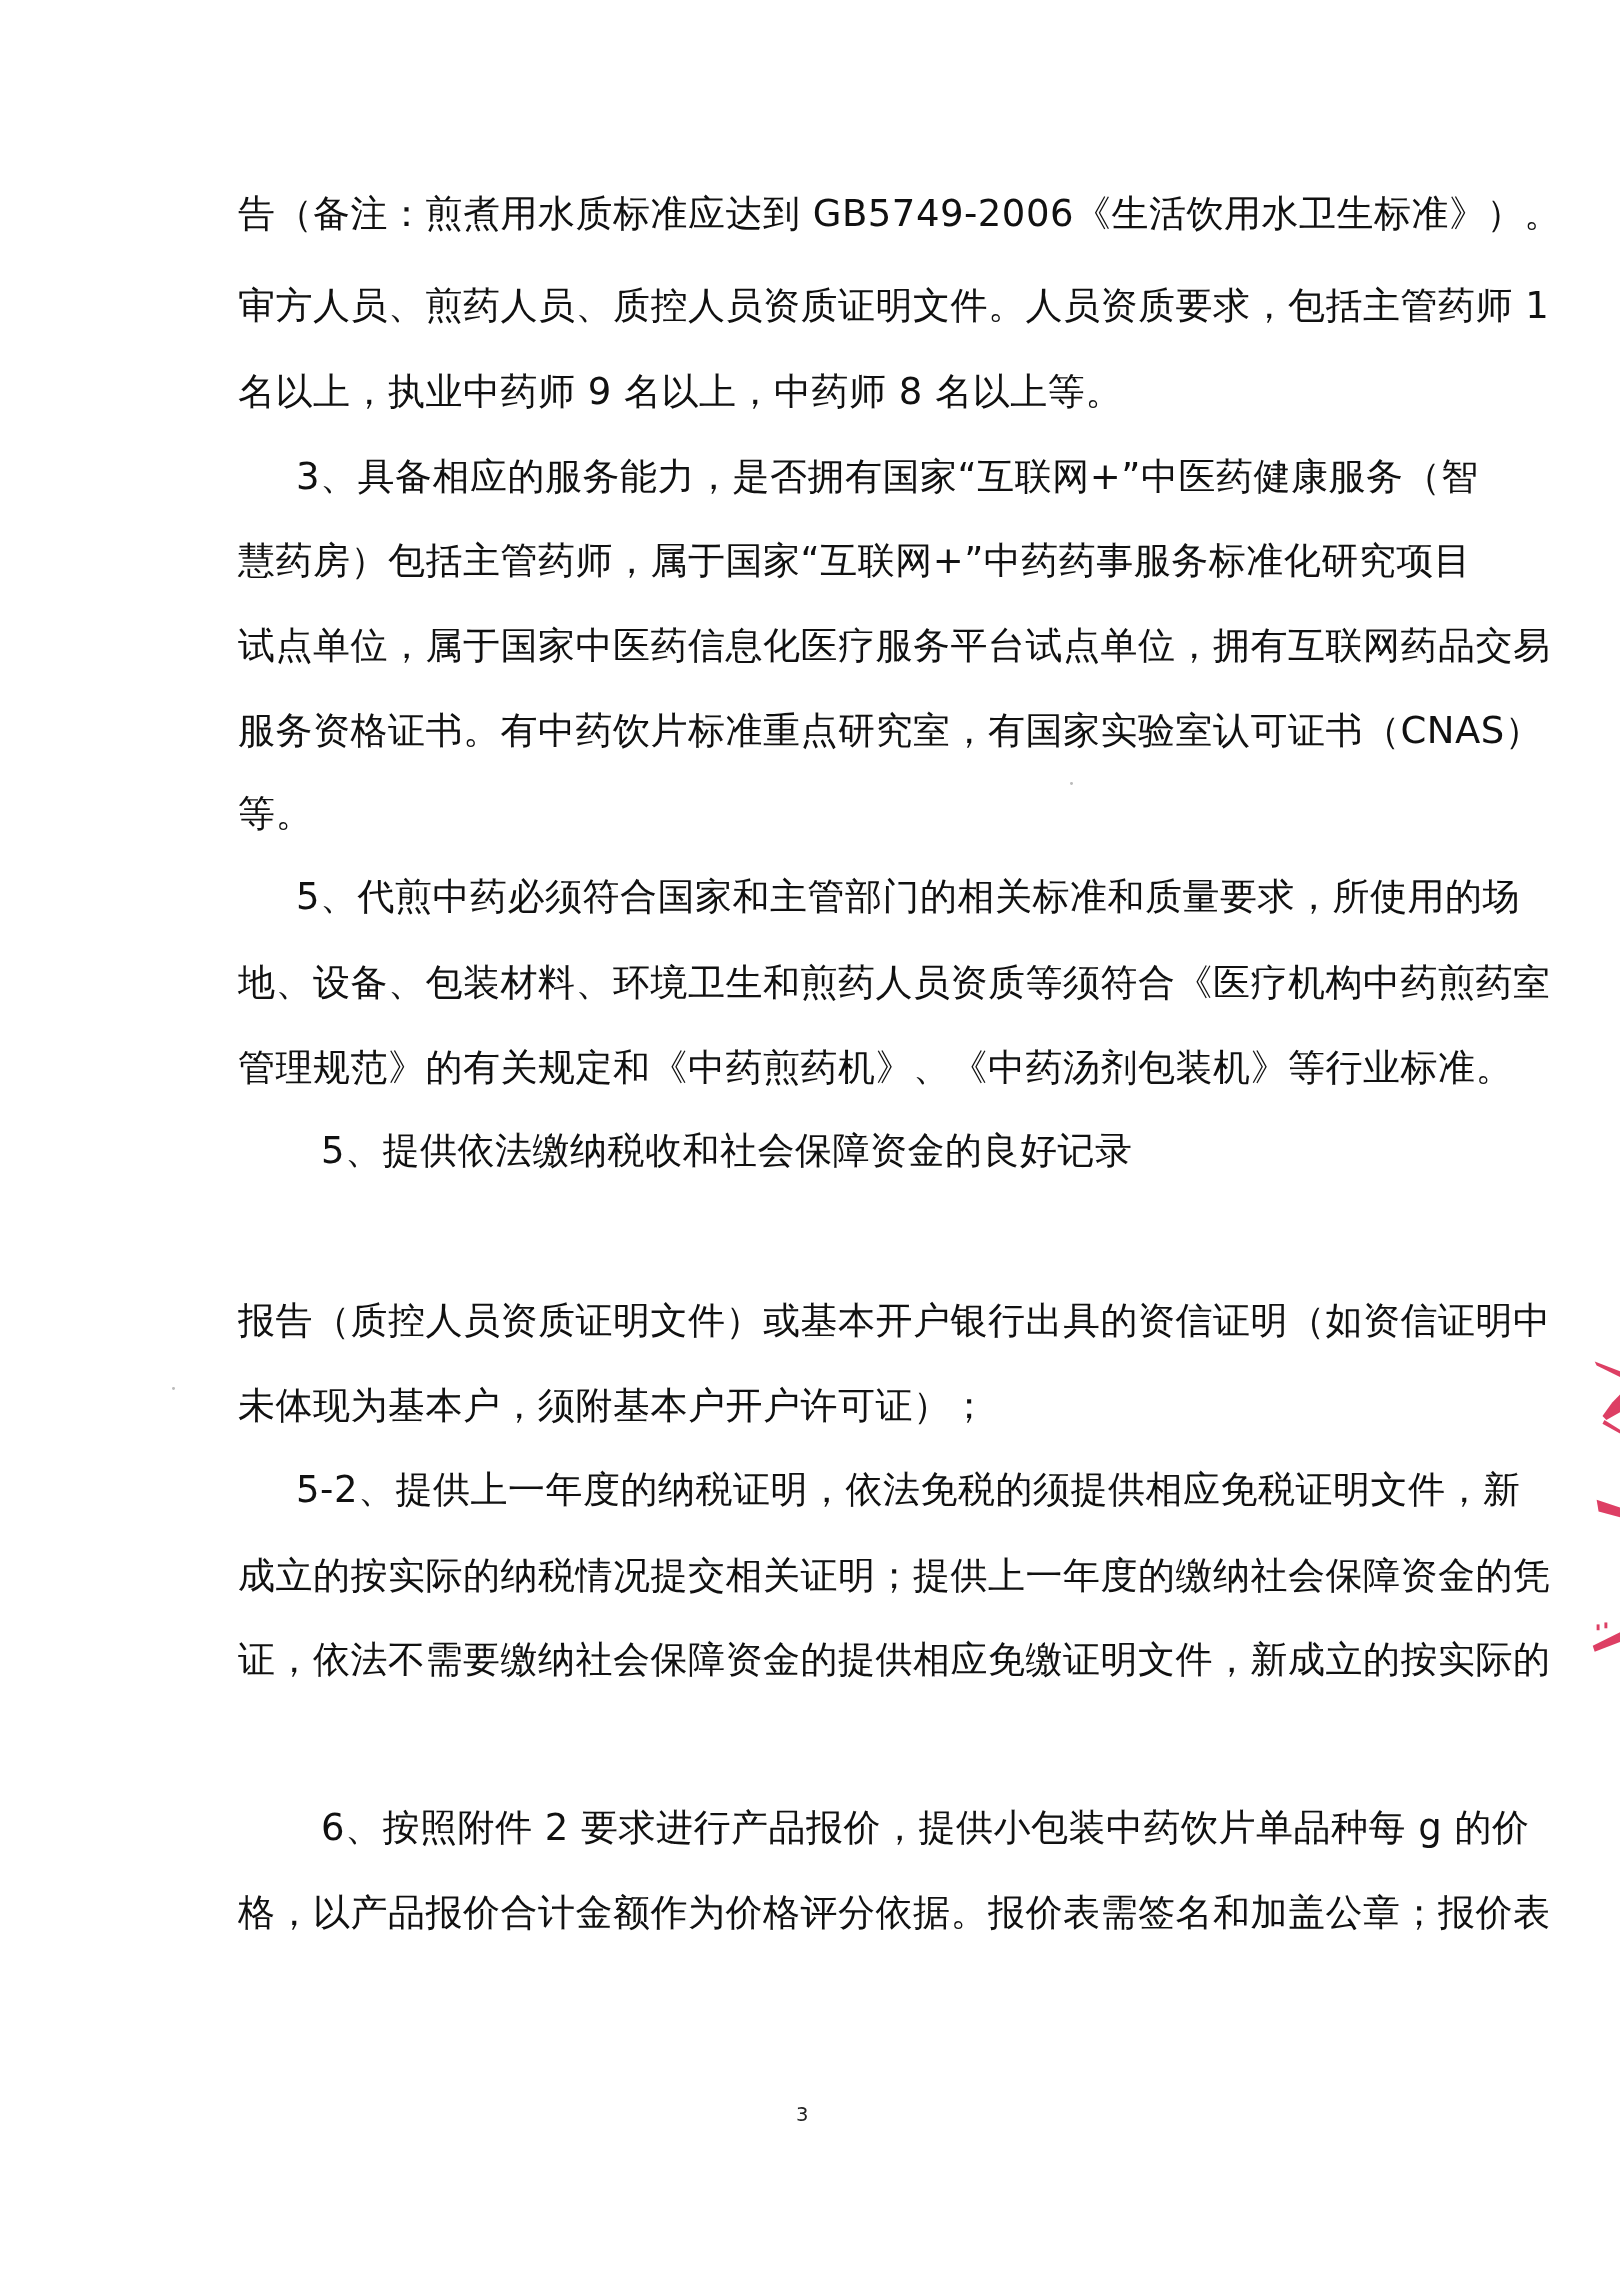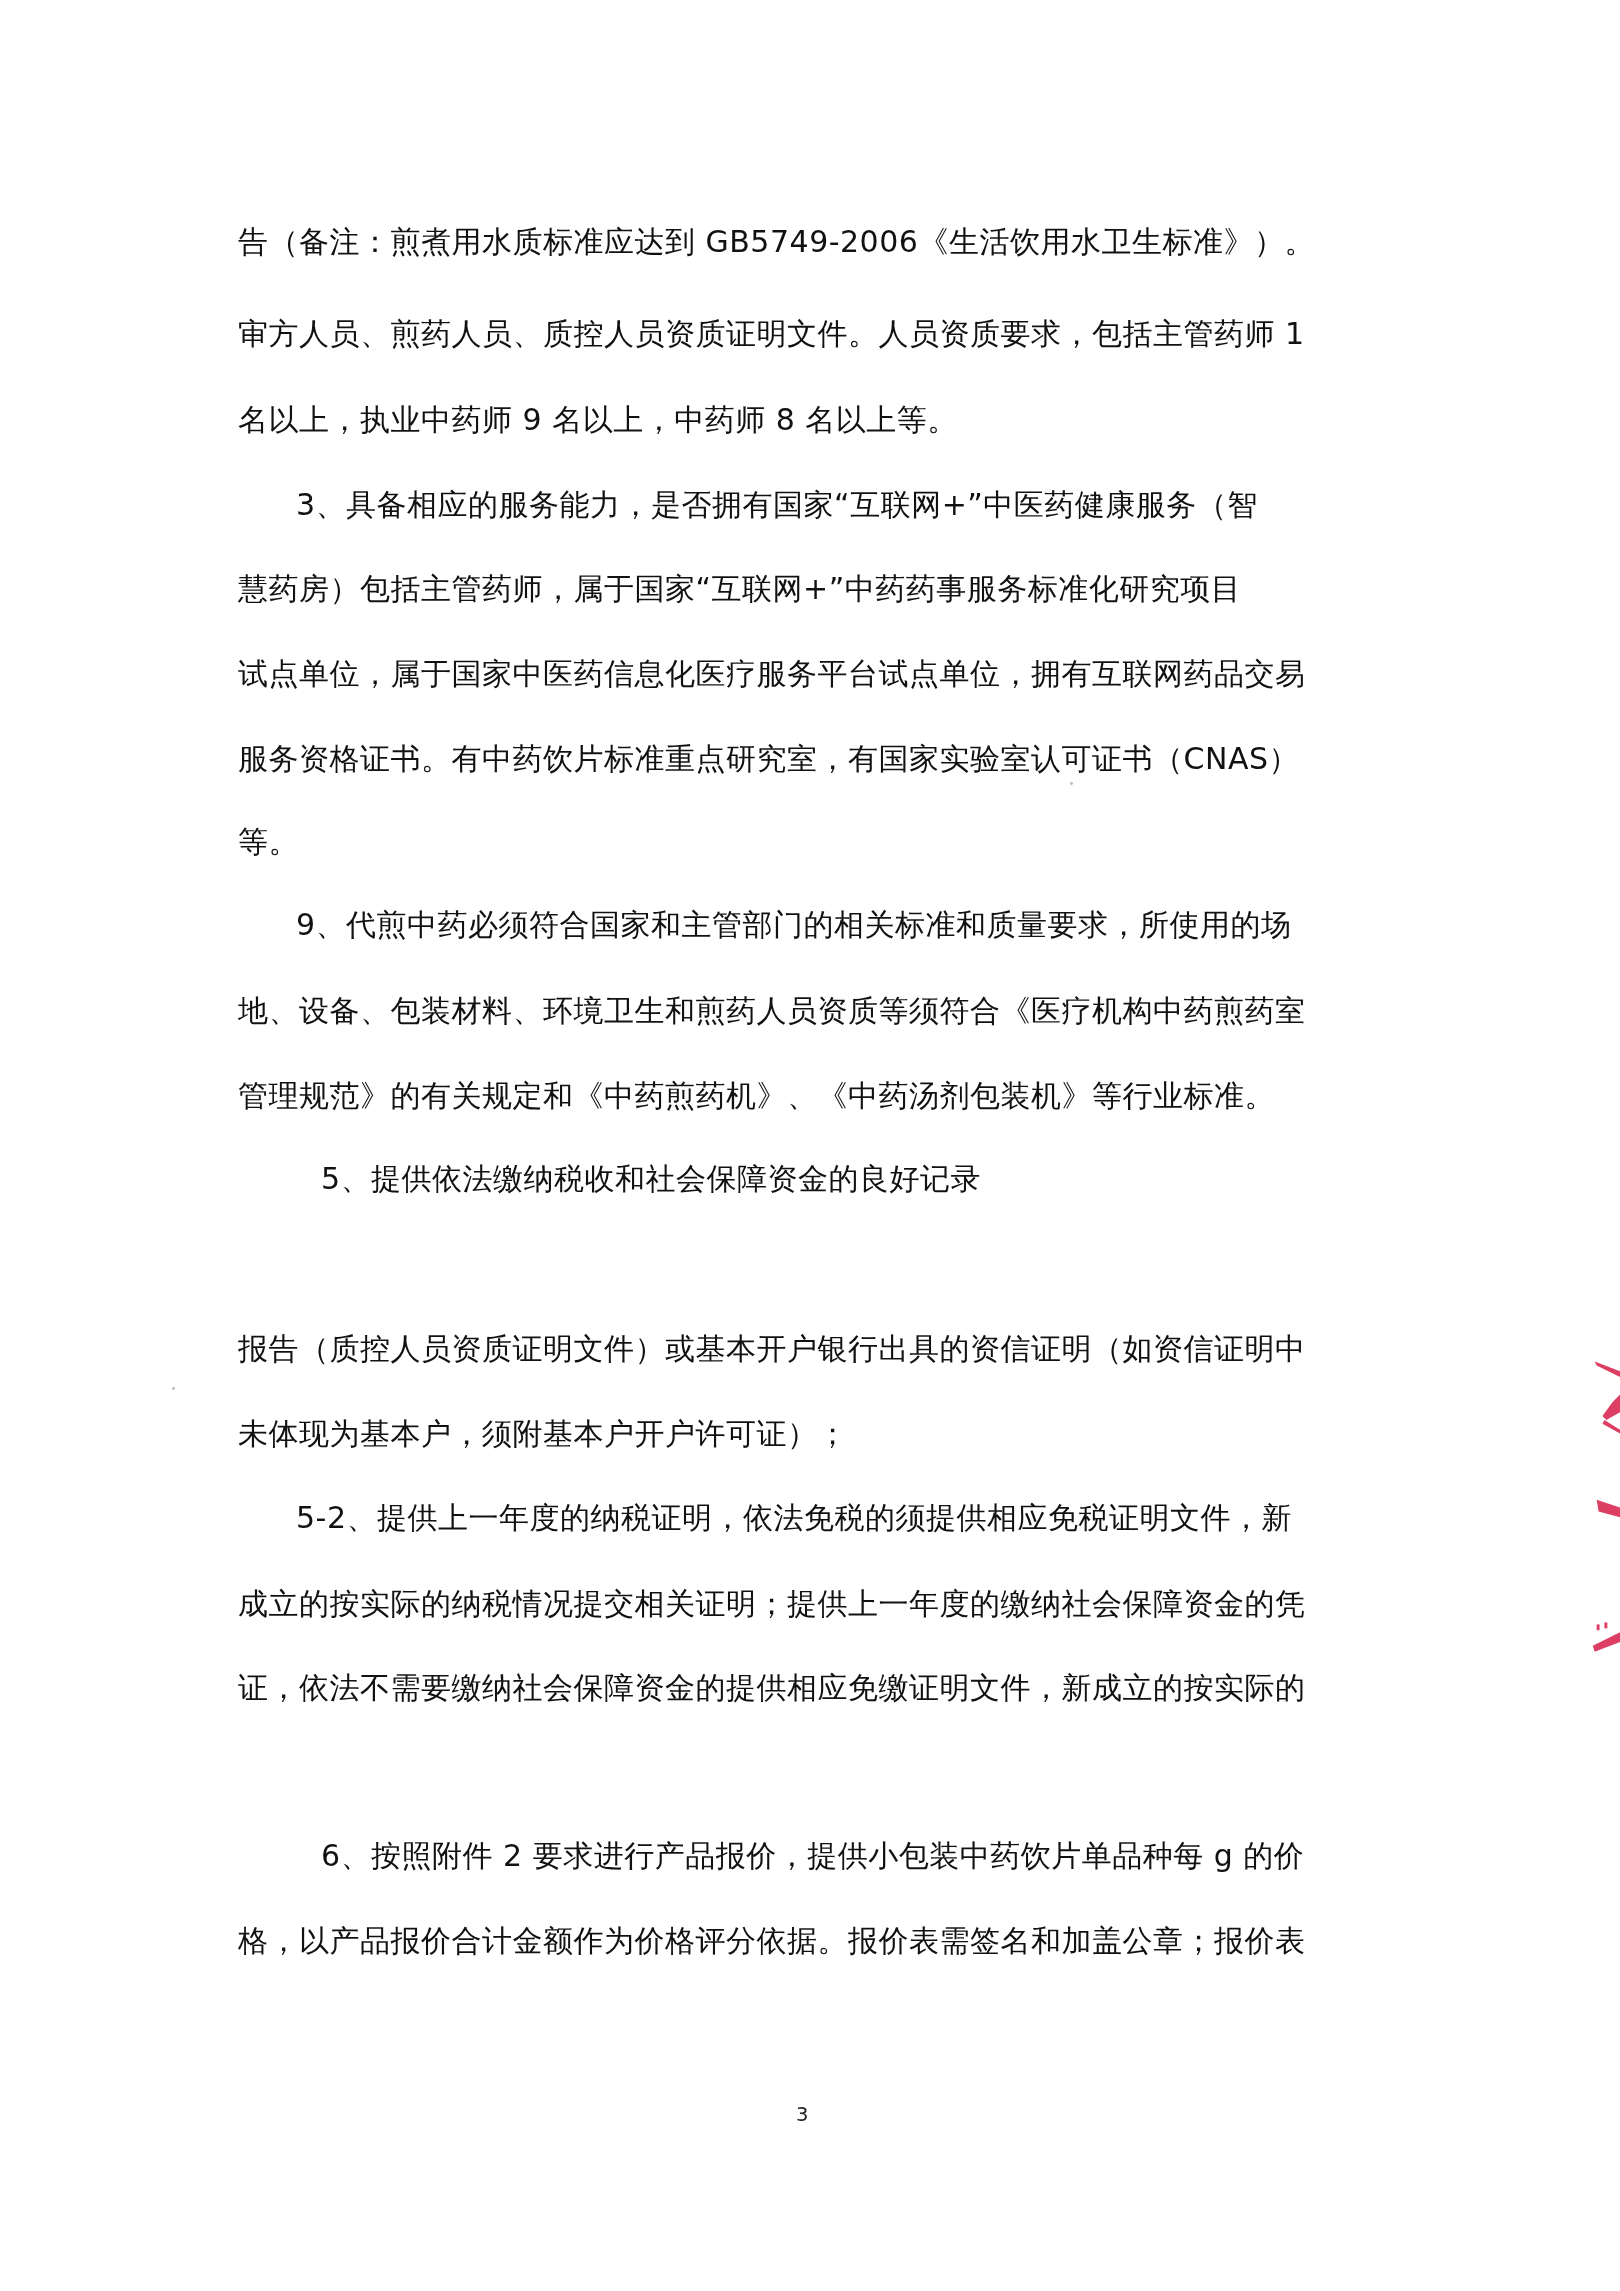--- a/index.html
+++ b/index.html
@@ -19,25 +19,24 @@
     position: absolute;
     left: 0; top: 0;
     width: 1620px;
     height: 2292px;
     background: #ffffff;
   }
   .line {
     position: absolute;
     left: 238px;
     width: 1137px;
-    font-size: 30px;
+    font-size: 37px;
     line-height: 43px;
     white-space: nowrap;
     letter-spacing: 0.5px;
-    margin-top: 28px;
   }
   .indent1 { left: 296px; }
   .indent2 { left: 321px; }
   .page-number {
     position: absolute;
     left: 796px;
     top: 2103px;
     font-size: 19.6px;
     color: #222;
   }
@@ -63,21 +62,21 @@
   <div class="line" style="top:192px">告（备注：煎煮用水质标准应达到 GB5749-2006《生活饮用水卫生标准》）。</div>
   <div class="line" style="top:284px">审方人员、煎药人员、质控人员资质证明文件。人员资质要求，包括主管药师 1</div>
   <div class="line" style="top:370px">名以上，执业中药师 9 名以上，中药师 8 名以上等。</div>
 
   <div class="line indent1" style="top:455px">3、具备相应的服务能力，是否拥有国家“互联网+”中医药健康服务（智</div>
   <div class="line" style="top:539px">慧药房）包括主管药师，属于国家“互联网+”中药药事服务标准化研究项目</div>
   <div class="line" style="top:624px">试点单位，属于国家中医药信息化医疗服务平台试点单位，拥有互联网药品交易</div>
   <div class="line" style="top:709px">服务资格证书。有中药饮片标准重点研究室，有国家实验室认可证书（CNAS）</div>
   <div class="line" style="top:792px">等。</div>
 
-  <div class="line indent1" style="top:875px">9、代煎中药必须符合国家和主管部门的相关标准和质量要求，所使用的场</div>
+  <div class="line indent1" style="top:875px">5、代煎中药必须符合国家和主管部门的相关标准和质量要求，所使用的场</div>
   <div class="line" style="top:961px">地、设备、包装材料、环境卫生和煎药人员资质等须符合《医疗机构中药煎药室</div>
   <div class="line" style="top:1046px">管理规范》的有关规定和《中药煎药机》、《中药汤剂包装机》等行业标准。</div>
 
   <div class="line indent2" style="top:1129px">5、提供依法缴纳税收和社会保障资金的良好记录</div>
 
   <div class="line" style="top:1299px">报告（质控人员资质证明文件）或基本开户银行出具的资信证明（如资信证明中</div>
   <div class="line" style="top:1384px">未体现为基本户，须附基本户开户许可证）；</div>
 
   <div class="line indent1" style="top:1468px">5-2、提供上一年度的纳税证明，依法免税的须提供相应免税证明文件，新</div>
   <div class="line" style="top:1554px">成立的按实际的纳税情况提交相关证明；提供上一年度的缴纳社会保障资金的凭</div>

